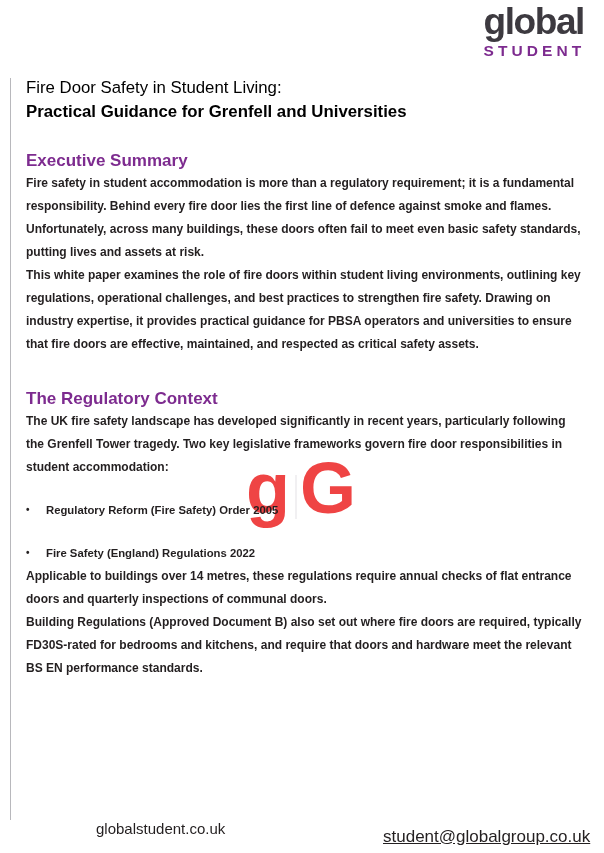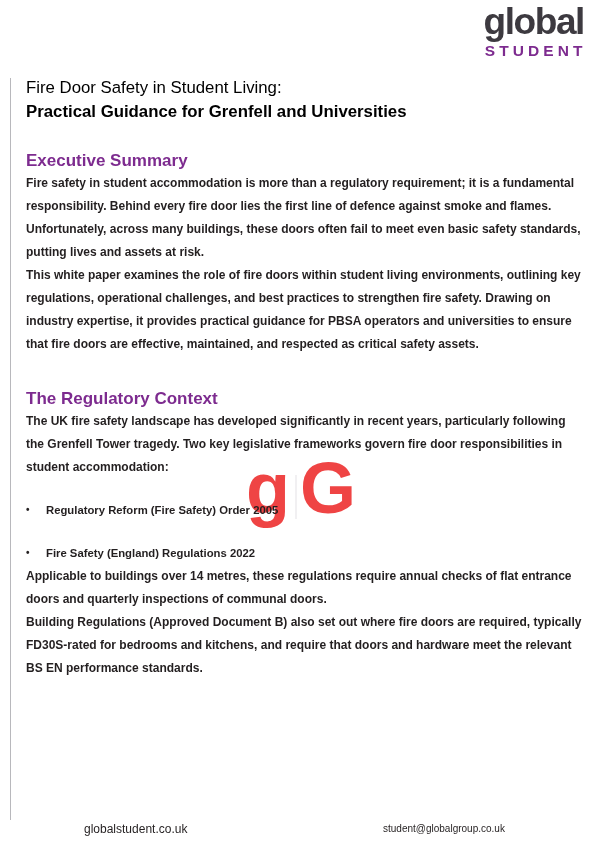--- a/index.html
+++ b/index.html
@@ -57,21 +57,21 @@
     background: #f1f0f2;
     vertical-align: -6px;
     margin: 0 3px;
   }
 
   
   .logo {
     position: absolute;
     right: 20px;
     top: 4px;
-    text-align: center;
+    text-align: left;
     z-index: 3;
   }
   .logo-word {
     font-size: 37px;
     font-weight: 700;
     color: #3d3a40;
     line-height: 0.95;
     letter-spacing: -1.4px;
     display: block;
   }
@@ -150,33 +150,34 @@
   .footer {
     position: absolute;
     left: 0;
     right: 0;
     bottom: 14px;
     height: 20px;
     z-index: 2;
   }
   .footer-left {
     position: absolute;
-    left: 84px;
+    left: 96px;
     top: 0;
-    font-size: 12px;
+    font-size: 15px;
     color: #231f20;
     line-height: 20px;
   }
   .footer-right {
     position: absolute;
     left: 383px;
-    top: 0;
-    font-size: 10px;
+    top: 8px;
+    font-size: 17px;
     color: #231f20;
     line-height: 20px;
+    text-decoration: underline;
   }
 </style>
 </head>
 <body>
 
 <div class="page">
 
   <div class="watermark">
     <span>g</span><span class="wm-bar"></span><span>G</span>
   </div>

